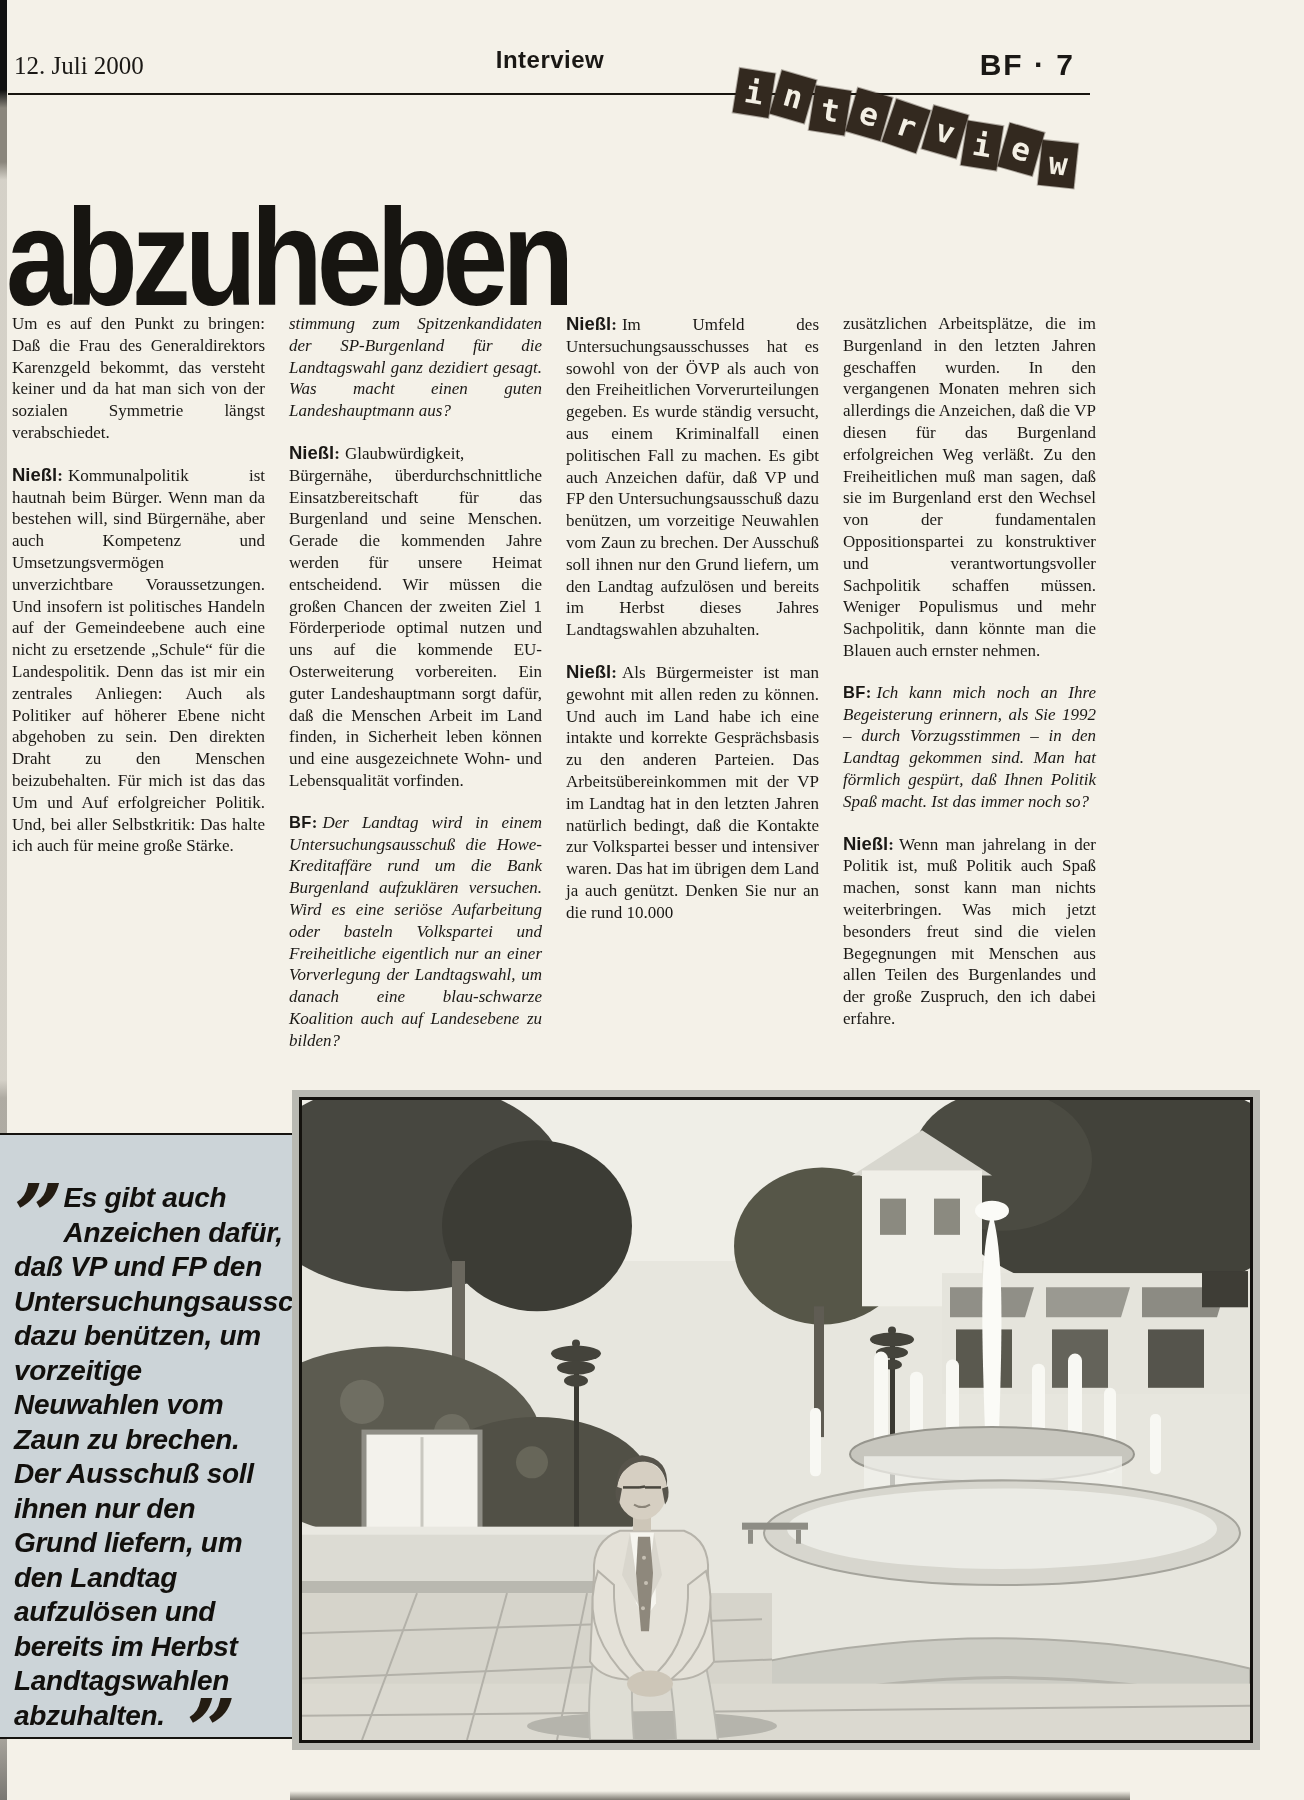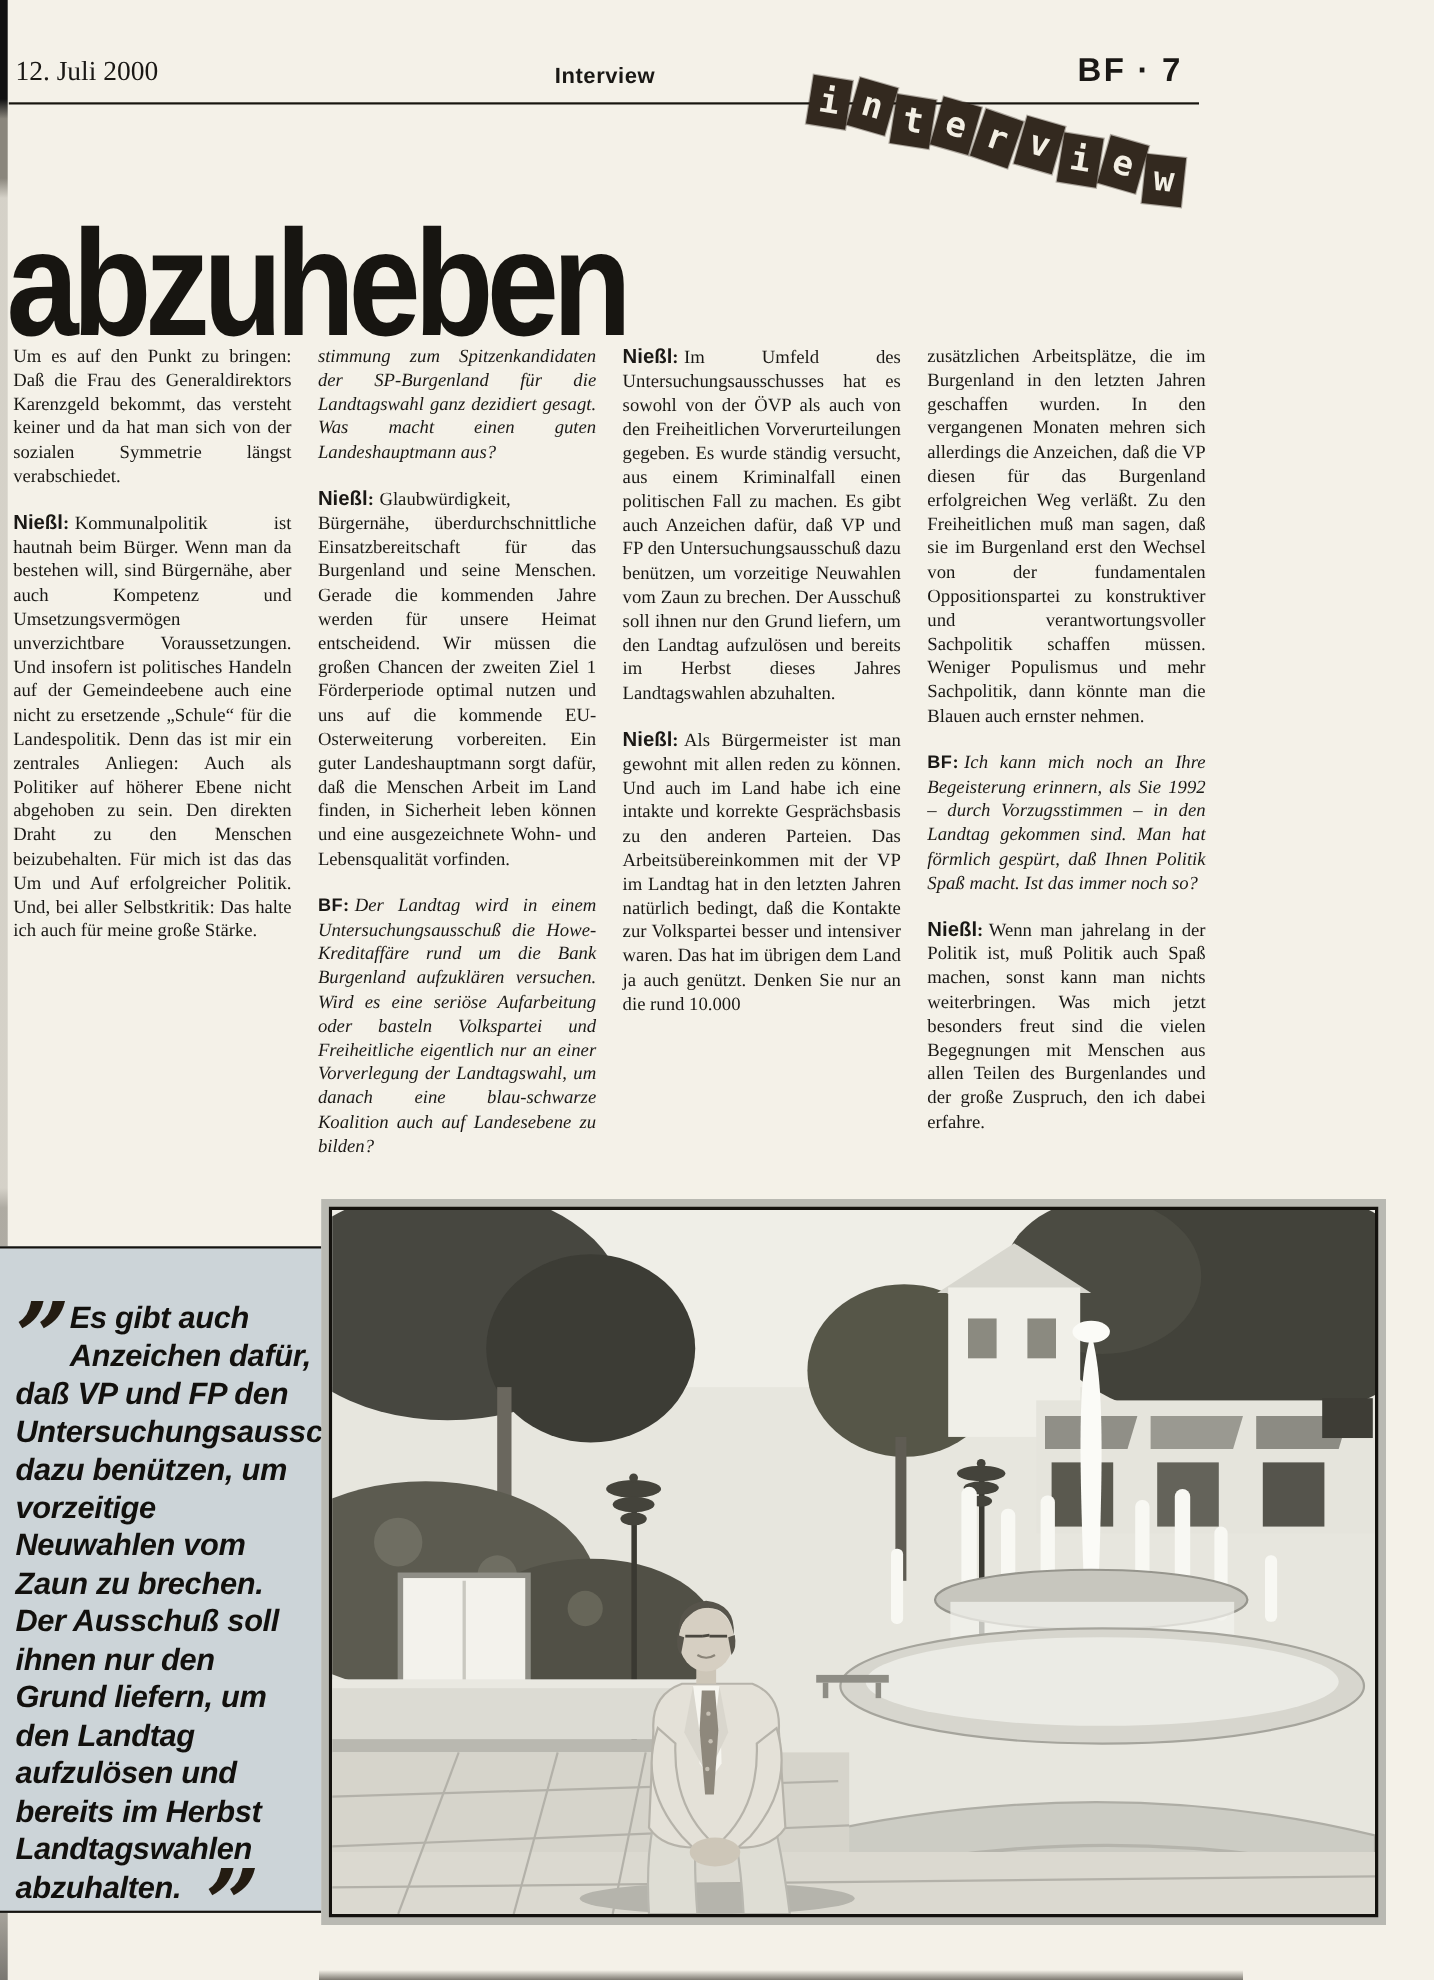--- a/index.html
+++ b/index.html
@@ -9,21 +9,21 @@
     font-family:"Liberation Serif",serif;
   }
   
   .scan-left-strip{position:absolute;left:0;top:0;width:7px;height:1800px;
     background:linear-gradient(#111 0 5%, #8a867c 6% 9%, rgba(120,115,105,.25) 10% 60%, rgba(90,86,78,.45) 61% 96%, rgba(40,38,34,.6));}
   .scan-bottom{position:absolute;left:290px;bottom:0;width:840px;height:9px;
     background:linear-gradient(rgba(0,0,0,0),rgba(60,56,48,.65));}
   
   .hdr-date{position:absolute;left:14px;top:52px;font-size:25px;}
   .hdr-section{position:absolute;left:0;top:46px;width:1100px;text-align:center;
-    font-family:"Liberation Sans",sans-serif;font-weight:bold;font-size:20px;letter-spacing:.5px;margin-top:12px;}
+    font-family:"Liberation Sans",sans-serif;font-weight:bold;font-size:24px;letter-spacing:.5px;}
   .hdr-pageno{position:absolute;right:229px;top:48px;
     font-family:"Liberation Sans",sans-serif;font-weight:bold;font-size:30px;letter-spacing:2px;}
   .hdr-rule{position:absolute;left:8px;top:93px;width:1082px;height:2px;background:#17150f;}
   
   .stamp{position:absolute;left:742px;top:64px;display:flex;gap:3px;
     transform:rotate(13deg);transform-origin:left top;}
   .stamp .tile{width:36px;height:45px;background:#33291f;color:#f3efe4;
     font-family:"DejaVu Sans Mono",monospace;font-weight:bold;font-size:31px;line-height:45px;
     text-align:center;box-shadow:0 0 0 1px rgba(40,30,20,.35);}
   .stamp .tile:nth-child(odd){transform:rotate(-4deg) translateY(3px);}

